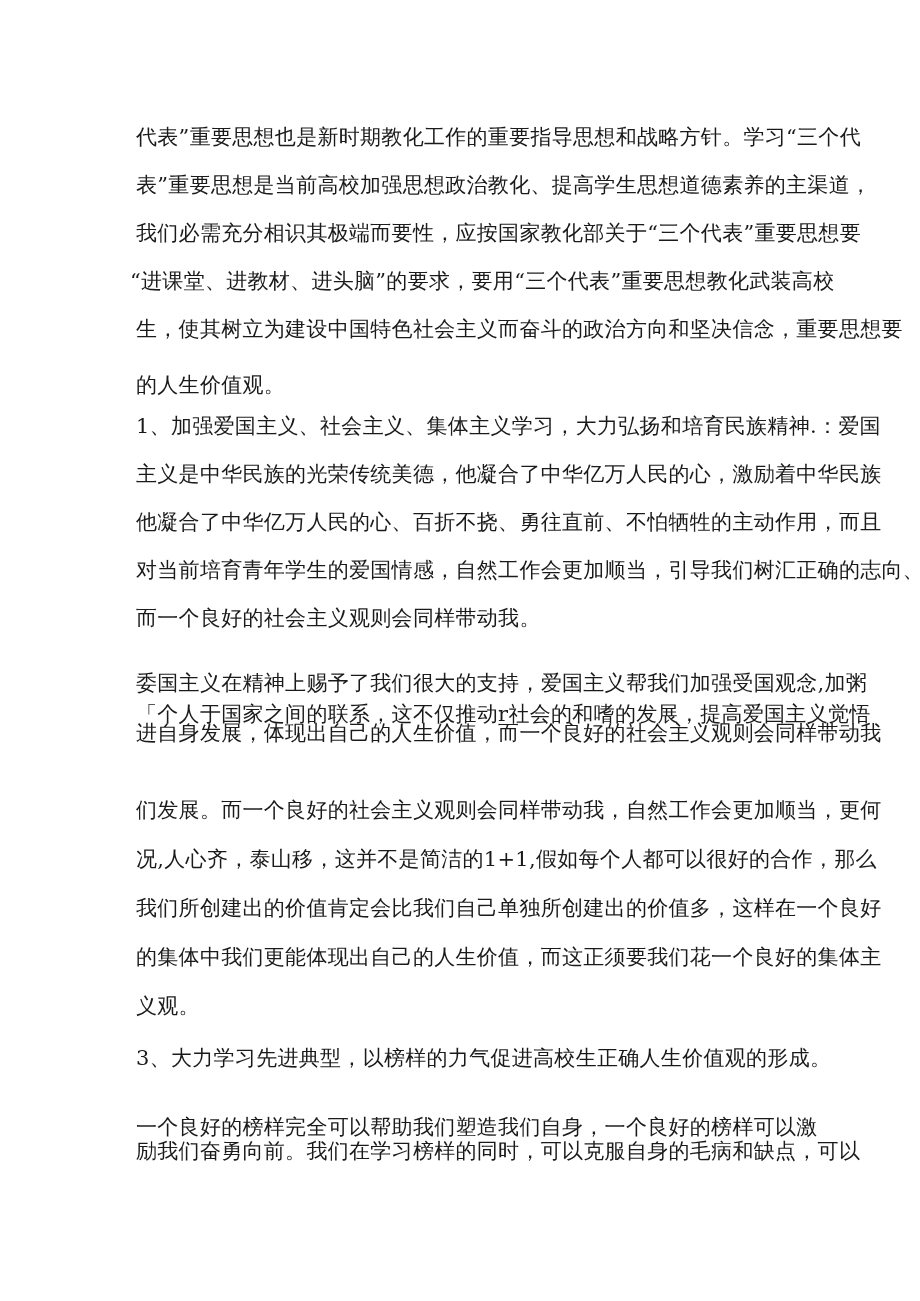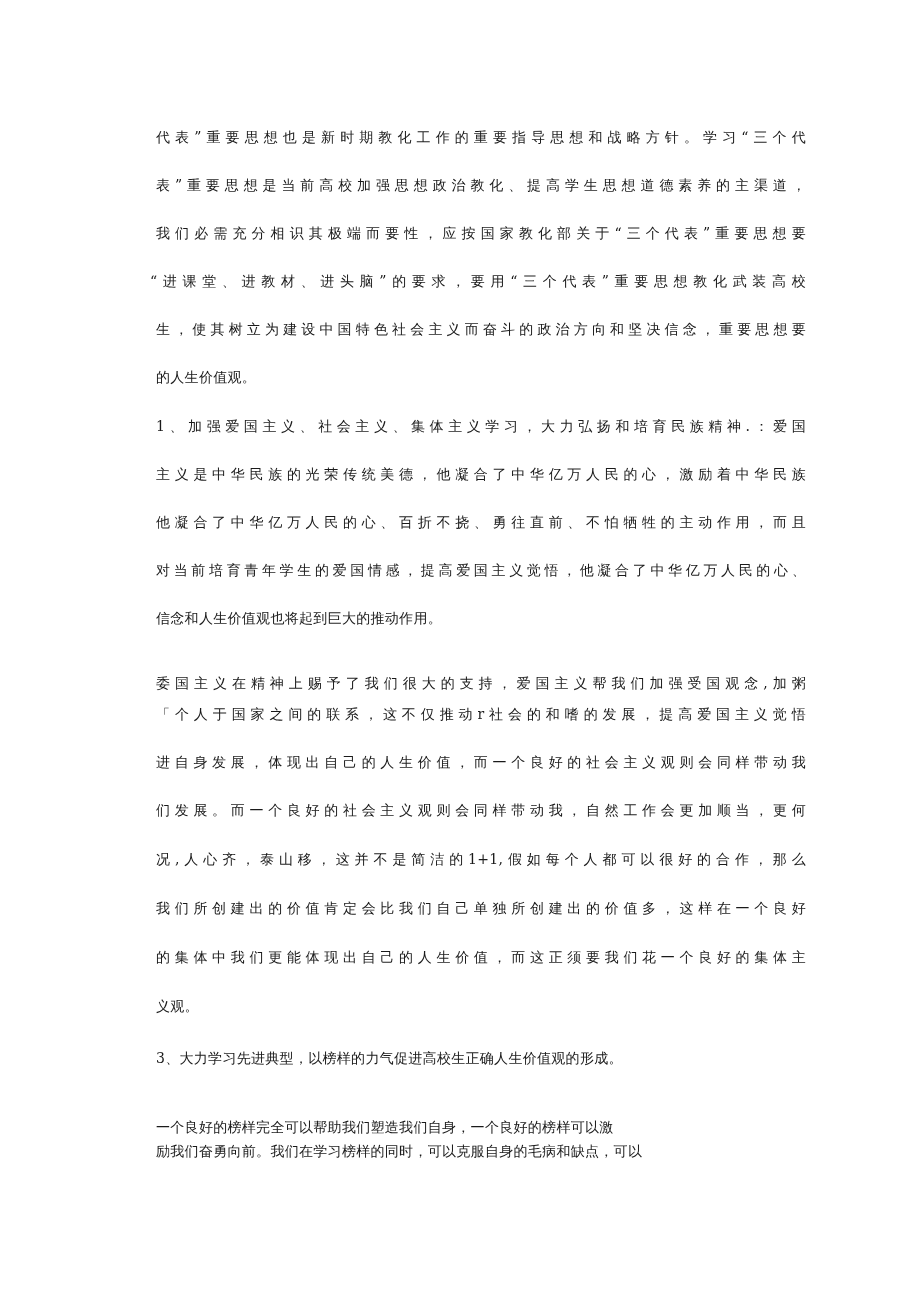--- a/index.html
+++ b/index.html
@@ -22,58 +22,57 @@
       width: 920px;
       height: 1301px;
       background: #ffffff;
     }
     .line {
       position: absolute;
       left: 136px;
       width: 650px;
       height: 30px;
       line-height: 30px;
-      font-size: 14px;
+      font-size: 21px;
       letter-spacing: 0.3px;
       white-space: nowrap;
       overflow: visible;
-      margin-left: 20px;
     }
     .justify {
       text-align: justify;
       text-align-last: justify;
     }
     .indent-quote { left: 130px; }
   </style>
 </head>
 <body>
 
 <div class="page">
 
   <div>
     <div class="line justify" style="top:122px">代表”重要思想也是新时期教化工作的重要指导思想和战略方针。学习“三个代</div>
     <div class="line justify" style="top:170px">表”重要思想是当前高校加强思想政治教化、提高学生思想道德素养的主渠道，</div>
     <div class="line justify" style="top:218px">我们必需充分相识其极端而要性，应按国家教化部关于“三个代表”重要思想要</div>
     <div class="line justify indent-quote" style="top:266px; width:656px">“进课堂、进教材、进头脑”的要求，要用“三个代表”重要思想教化武装高校</div>
     <div class="line justify" style="top:314px">生，使其树立为建设中国特色社会主义而奋斗的政治方向和坚决信念，重要思想要</div>
-    <div class="line" style="top:362px">的人生价值观。</div>
+    <div class="line" style="top:370px">的人生价值观。</div>
   </div>
 
   <div>
     <div class="line justify" style="top:411px">1、加强爱国主义、社会主义、集体主义学习，大力弘扬和培育民族精神.：爱国</div>
     <div class="line justify" style="top:459px">主义是中华民族的光荣传统美德，他凝合了中华亿万人民的心，激励着中华民族</div>
     <div class="line justify" style="top:507px">他凝合了中华亿万人民的心、百折不挠、勇往直前、不怕牺牲的主动作用，而且</div>
-    <div class="line justify" style="top:555px">对当前培育青年学生的爱国情感，提高爱国主义觉悟，他凝合了中华亿万人民的心、</div>
-    <div class="line" style="top:603px">信念和人生价值观也将起到巨大的推动作用。</div>
+    <div class="line justify" style="top:555px">对当前培育青年学生的爱国情感，自然工作会更加顺当，引导我们树汇正确的志向、</div>
+    <div class="line" style="top:603px">而一个良好的社会主义观则会同样带动我。</div>
   </div>
 
   <div>
     <div class="line justify" style="top:668px">委国主义在精神上赐予了我们很大的支持，爱国主义帮我们加强受国观念,加粥</div>
     <div class="line justify" style="top:699px">「个人于国家之间的联系，这不仅推动r社会的和嗜的发展，提高爱国主义觉悟</div>
-    <div class="line justify" style="top:747px">进自身发展，体现出自己的人生价值，而一个良好的社会主义观则会同样带动我</div>
+    <div class="line justify" style="top:718px">进自身发展，体现出自己的人生价值，而一个良好的社会主义观则会同样带动我</div>
     <div class="line justify" style="top:795px">们发展。而一个良好的社会主义观则会同样带动我，自然工作会更加顺当，更何</div>
     <div class="line justify" style="top:844px">况,人心齐，泰山移，这并不是简洁的1+1,假如每个人都可以很好的合作，那么</div>
     <div class="line justify" style="top:893px">我们所创建出的价值肯定会比我们自己单独所创建出的价值多，这样在一个良好</div>
     <div class="line justify" style="top:942px">的集体中我们更能体现出自己的人生价值，而这正须要我们花一个良好的集体主</div>
     <div class="line" style="top:991px">义观。</div>
   </div>
 
   <div>
     <div class="line" style="top:1043px">3、大力学习先进典型，以榜样的力气促进高校生正确人生价值观的形成。</div>
   </div>

